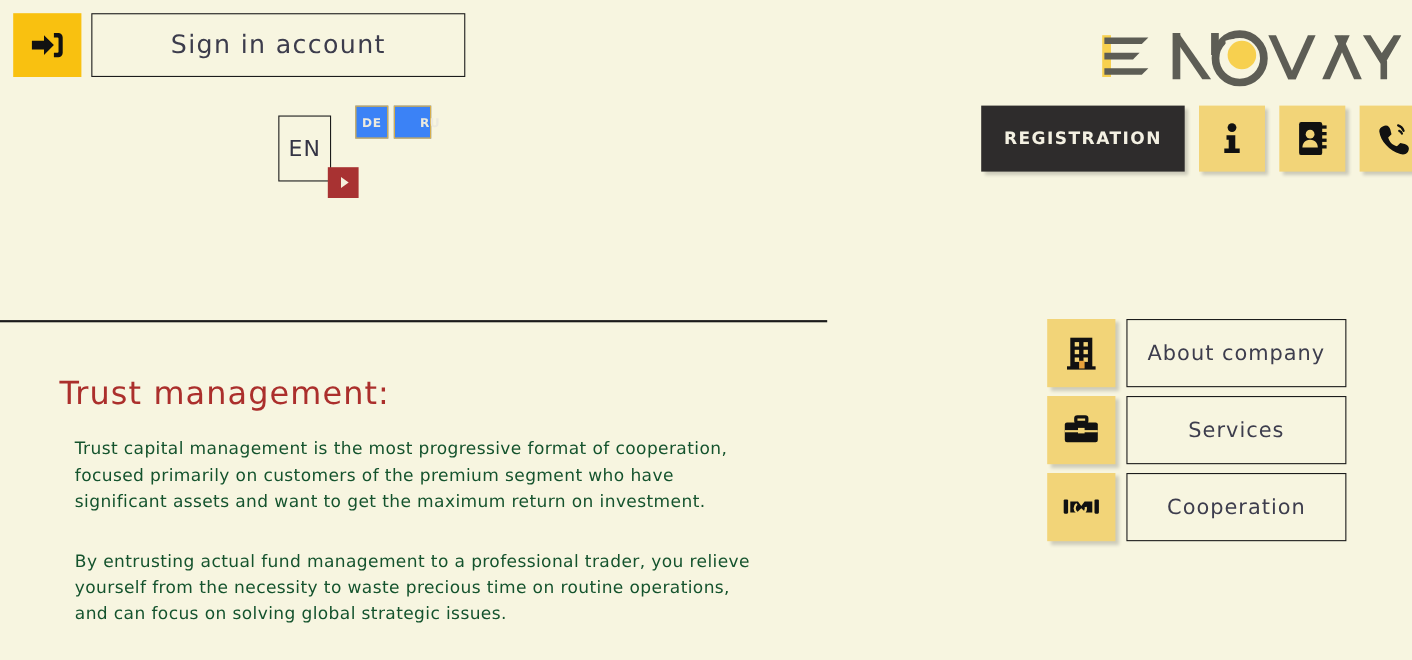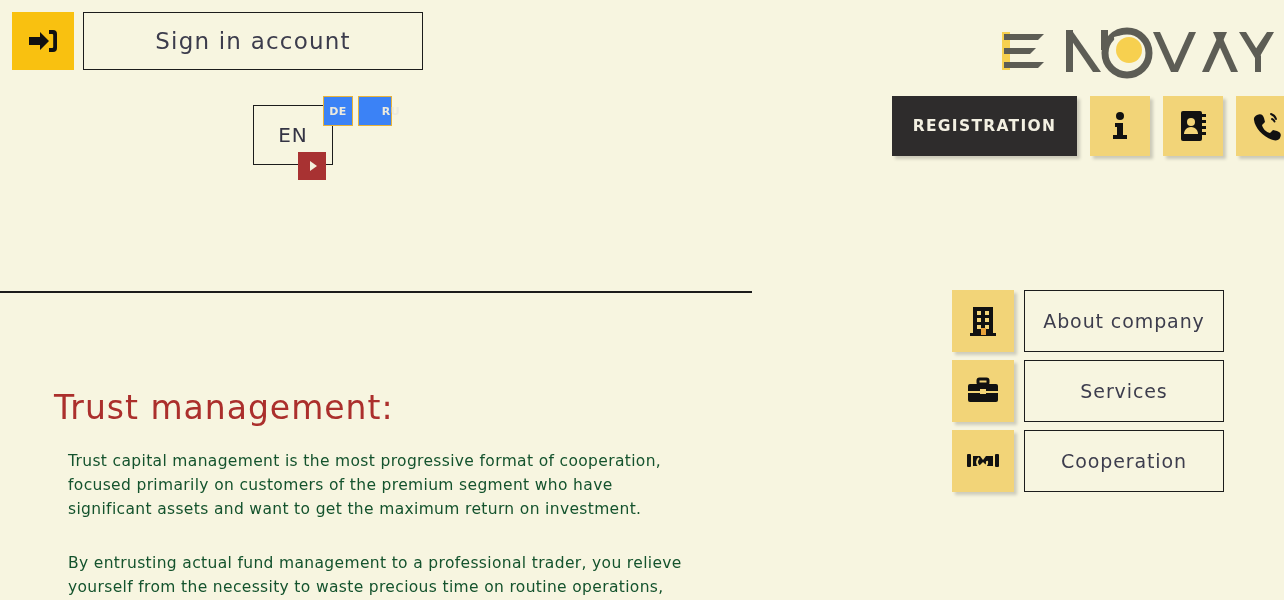--- a/index.html
+++ b/index.html
@@ -34,21 +34,21 @@
     font-size: 23px;
     letter-spacing: 1.2px;
     color: #3c3c4c;
     cursor: pointer;
   }
 
   
   #lang-wrap { position: absolute; left: 253px; top: 105px; }
   #lang-current {
     position: absolute; left: 0; top: 0;
-    width: 80px; height: 60px;
+    width: 48px; height: 60px;
     border: 1.4px solid #1c1c1c;
     background: transparent;
     display: flex; align-items: center; justify-content: center;
     font-size: 20px; letter-spacing: 1px; color: #343444;
     cursor: pointer;
   }
   #lang-toggle {
     position: absolute; left: 45px; top: 47px;
     width: 28px; height: 28px;
     background: #a83232;
@@ -105,26 +105,25 @@
     background: #f2d478;
     display: flex; align-items: center; justify-content: center;
     box-shadow: 3px 3px 3px rgba(0,0,0,.18);
     cursor: pointer;
   }
   .sq-icon-btn svg { display: block; }
 
   
   #content { position: absolute; left: 54px; top: 340px; width: 660px; }
   #page-title {
-    font-size: 33px;
+    font-size: 29px;
     letter-spacing: 1px;
     color: #ab2f2c;
     font-weight: normal;
     margin-bottom: 22px;
-    margin-top: 48px;
   }
   .para {
     margin-left: 14px;
     font-size: 15.5px;
     line-height: 24px;
     letter-spacing: .35px;
     color: #14532d;
     max-width: 630px;
   }
   .para + .para { margin-top: 30px; }

